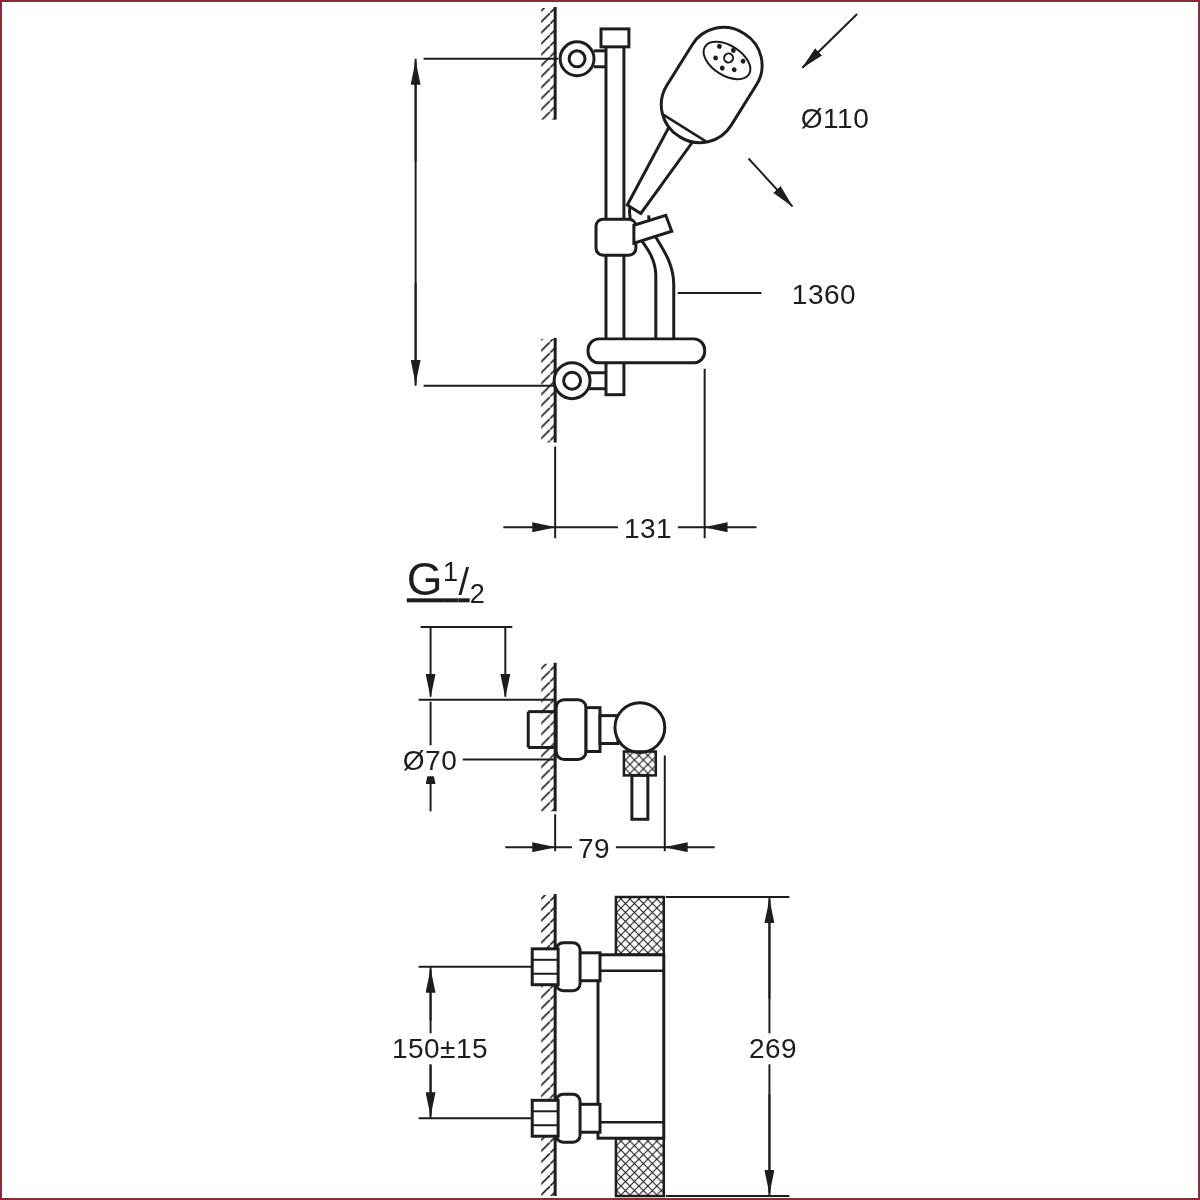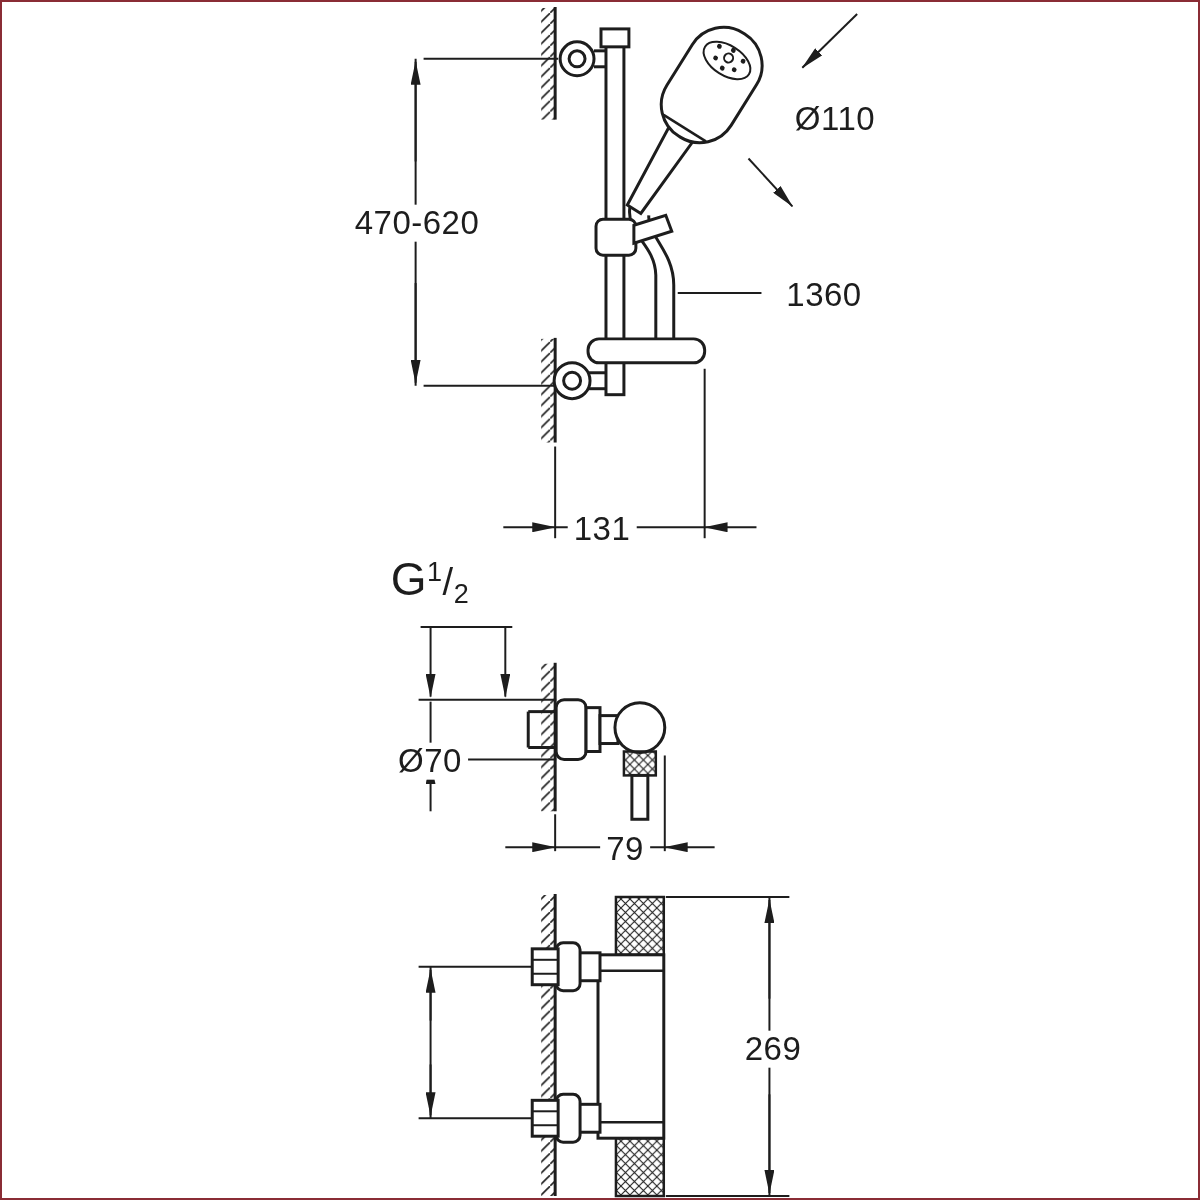--- a/index.html
+++ b/index.html
@@ -9,21 +9,21 @@
     box-sizing:border-box;
     background:#ffffff;
     border:2px solid #8a2c35;
     overflow:hidden;
     font-family:"Liberation Sans", sans-serif;
   }
   #linework{position:absolute;left:0;top:0;width:100%;height:100%;}
   .dim-label{
     position:absolute;
     transform:translate(-50%,-50%);
-    font-size:33px;
+    font-size:28px;
     line-height:1.05;
     color:#1d1d1d;
     background:#ffffff;
     padding:1px 6px;
     white-space:nowrap;
     letter-spacing:0.5px;
   }
   .thread-label{font-size:46px;}
   .thread-label sup{font-size:27px;vertical-align:14px;}
   .thread-label sub{font-size:27px;vertical-align:-8px;}
@@ -208,30 +208,30 @@
 
     <g stroke="#1d1d1d" stroke-width="3" fill="#ffffff">
       <rect x="578" y="1106" width="22" height="28"></rect>
       <rect x="556" y="1096" width="24" height="48" rx="7"></rect>
       <rect x="532" y="1102" width="26" height="36"></rect>
       <line x1="532" y1="1113" x2="558" y2="1113" stroke-width="2"></line>
       <line x1="532" y1="1127" x2="558" y2="1127" stroke-width="2"></line>
     </g>
   </svg>
 
-  <div class="dim-label" style="left:415px;top:221px;">470-620</div>
 
   <div class="dim-label" style="left:833px;top:117px;">Ø110</div>
 
   <div class="dim-label" style="left:822px;top:293px;">1360</div>
 
-  <div class="dim-label" style="left:600px;top:527px;">131</div>
-
-  <div class="dim-label thread-label" style="left:428px;top:580px;"><span>G</span><sup>1</sup><span class="slash">/</span><sub>2</sub></div>
+  <div class="dim-label" style="left:646px;top:527px;">131</div>
+
+  <div class="dim-label thread-label" style="left:444px;top:580px;text-decoration:underline;"><span>G</span><sup>1</sup><span class="slash">/</span><sub>2</sub></div>
 
   <div class="dim-label" style="left:428px;top:731px;margin-top:28px;">Ø70</div>
 
-  <div class="dim-label" style="left:623px;top:847px;">79</div>
-
+  <div class="dim-label" style="left:592px;top:847px;">79</div>
+
+  <div class="dim-label" style="left:438px;top:1047px;">150±15</div>
 
   <div class="dim-label" style="left:771px;top:1047px;">269</div>
 
 </div>
 
 </body></html>

